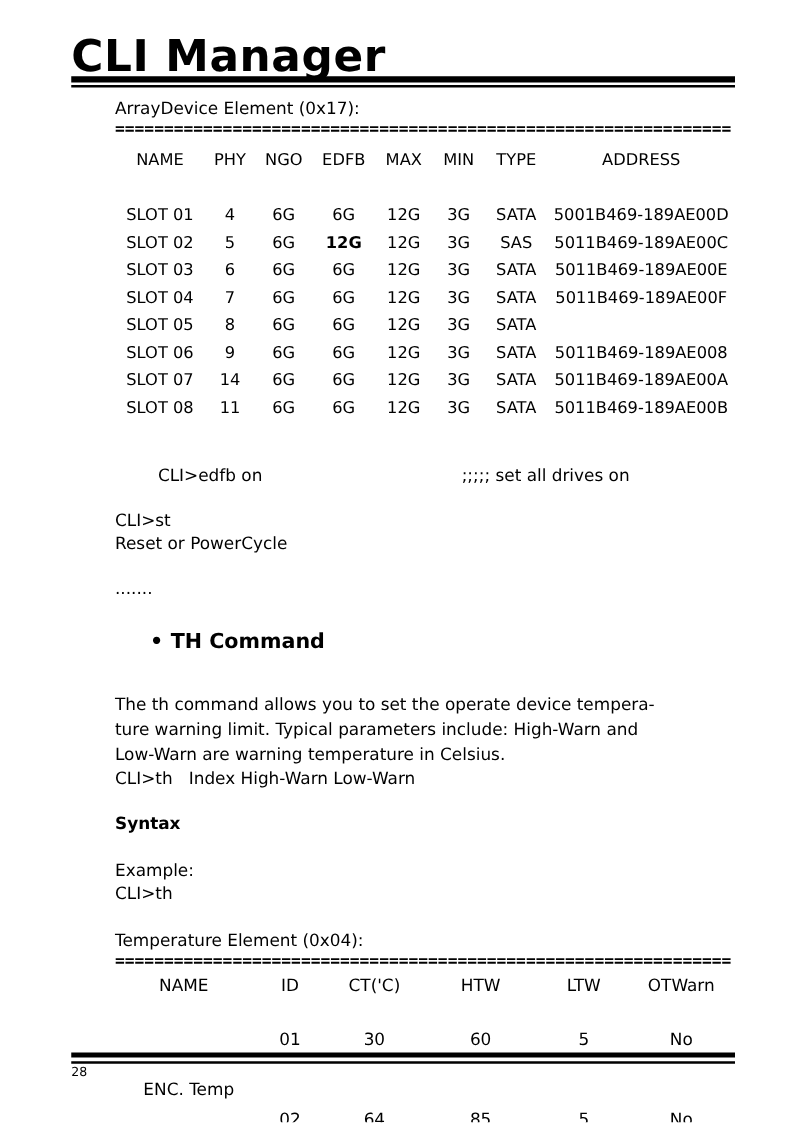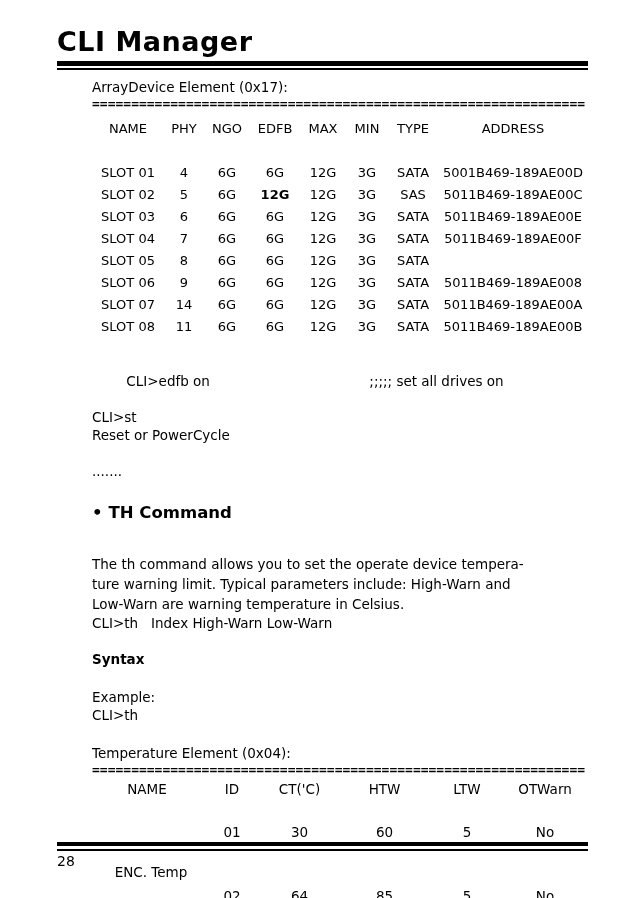--- a/index.html
+++ b/index.html
@@ -1,45 +1,45 @@
 <!DOCTYPE html>
 <html><head>
 <meta charset="utf-8">
 <style>
   * { margin:0; padding:0; box-sizing:border-box; }
   html,body { background:#ffffff; }
   body { font-family:"DejaVu Sans", sans-serif; color:#000; }
   .page { position:relative; width:633px; height:898px; background:#fff; overflow:hidden; }
 
-  .title { position:absolute; left:57px; top:26px; font-size:27px; font-weight:bold; letter-spacing:0.5px; }
+  .title { position:absolute; left:57px; top:26px; font-size:35px; font-weight:bold; letter-spacing:0.5px; }
   .rule { position:absolute; left:57px; width:531px; background:#000; }
   .rule.top-thick  { top:61px; height:5px; }
   .rule.top-thin   { top:68px; height:2px; }
   .rule.bot-thick  { top:842px; height:4px; }
   .rule.bot-thin   { top:849px; height:2px; }
-  .page-number { position:absolute; left:57px; top:853px; font-size:14px; }
+  .page-number { position:absolute; left:57px; top:853px; font-size:10px; }
 
   .content { position:absolute; left:92px; top:78px; width:496px; font-size:13.5px; line-height:18px; }
 
   .line { line-height:18px; white-space:pre; }
   .sep { font-family:"DejaVu Sans Mono", monospace; font-weight:bold; font-size:13px; line-height:16px; white-space:nowrap; overflow:hidden; }
 
   .trow { display:grid; line-height:22px; font-size:13px; }
   .atable .trow { grid-template-columns:72px 40px 46px 50px 46px 42px 50px auto; }
   .atable .trow.head { margin-top:6px; margin-bottom:22px; }
   .ttable .trow { grid-template-columns:110px 60px 75px 95px 70px auto; line-height:24px; font-size:13.5px; }
   .ttable .trow.head { line-height:22px; margin-bottom:20px; }
   .cell { text-align:center; white-space:nowrap; overflow:visible; }
   .cell.left { text-align:center; padding-left:8px;margin-top:40px; }
   .cell.b { font-weight:bold; }
 
   .cmdblock { margin-top:16px; }
   .edfb-line .cmd { display:inline-block; width:243px; }
   .ellipsis { margin-top:18px; }
-  .th-heading { margin-top:22px; font-size:16.5px; font-weight:bold; line-height:22px; }
+  .th-heading { margin-top:22px; font-size:16.5px; font-weight:bold; line-height:22px;margin-left:28px; }
   .th-heading .bullet { margin-right:6px; }
   .para { margin-top:30px; }
   .para .line { line-height:20px; }
   .syntax-label { margin-top:18px; font-weight:bold; }
   .example-block { margin-top:20px; }
   .temp-title { margin-top:20px; }
 </style>
 </head>
 <body>
 

